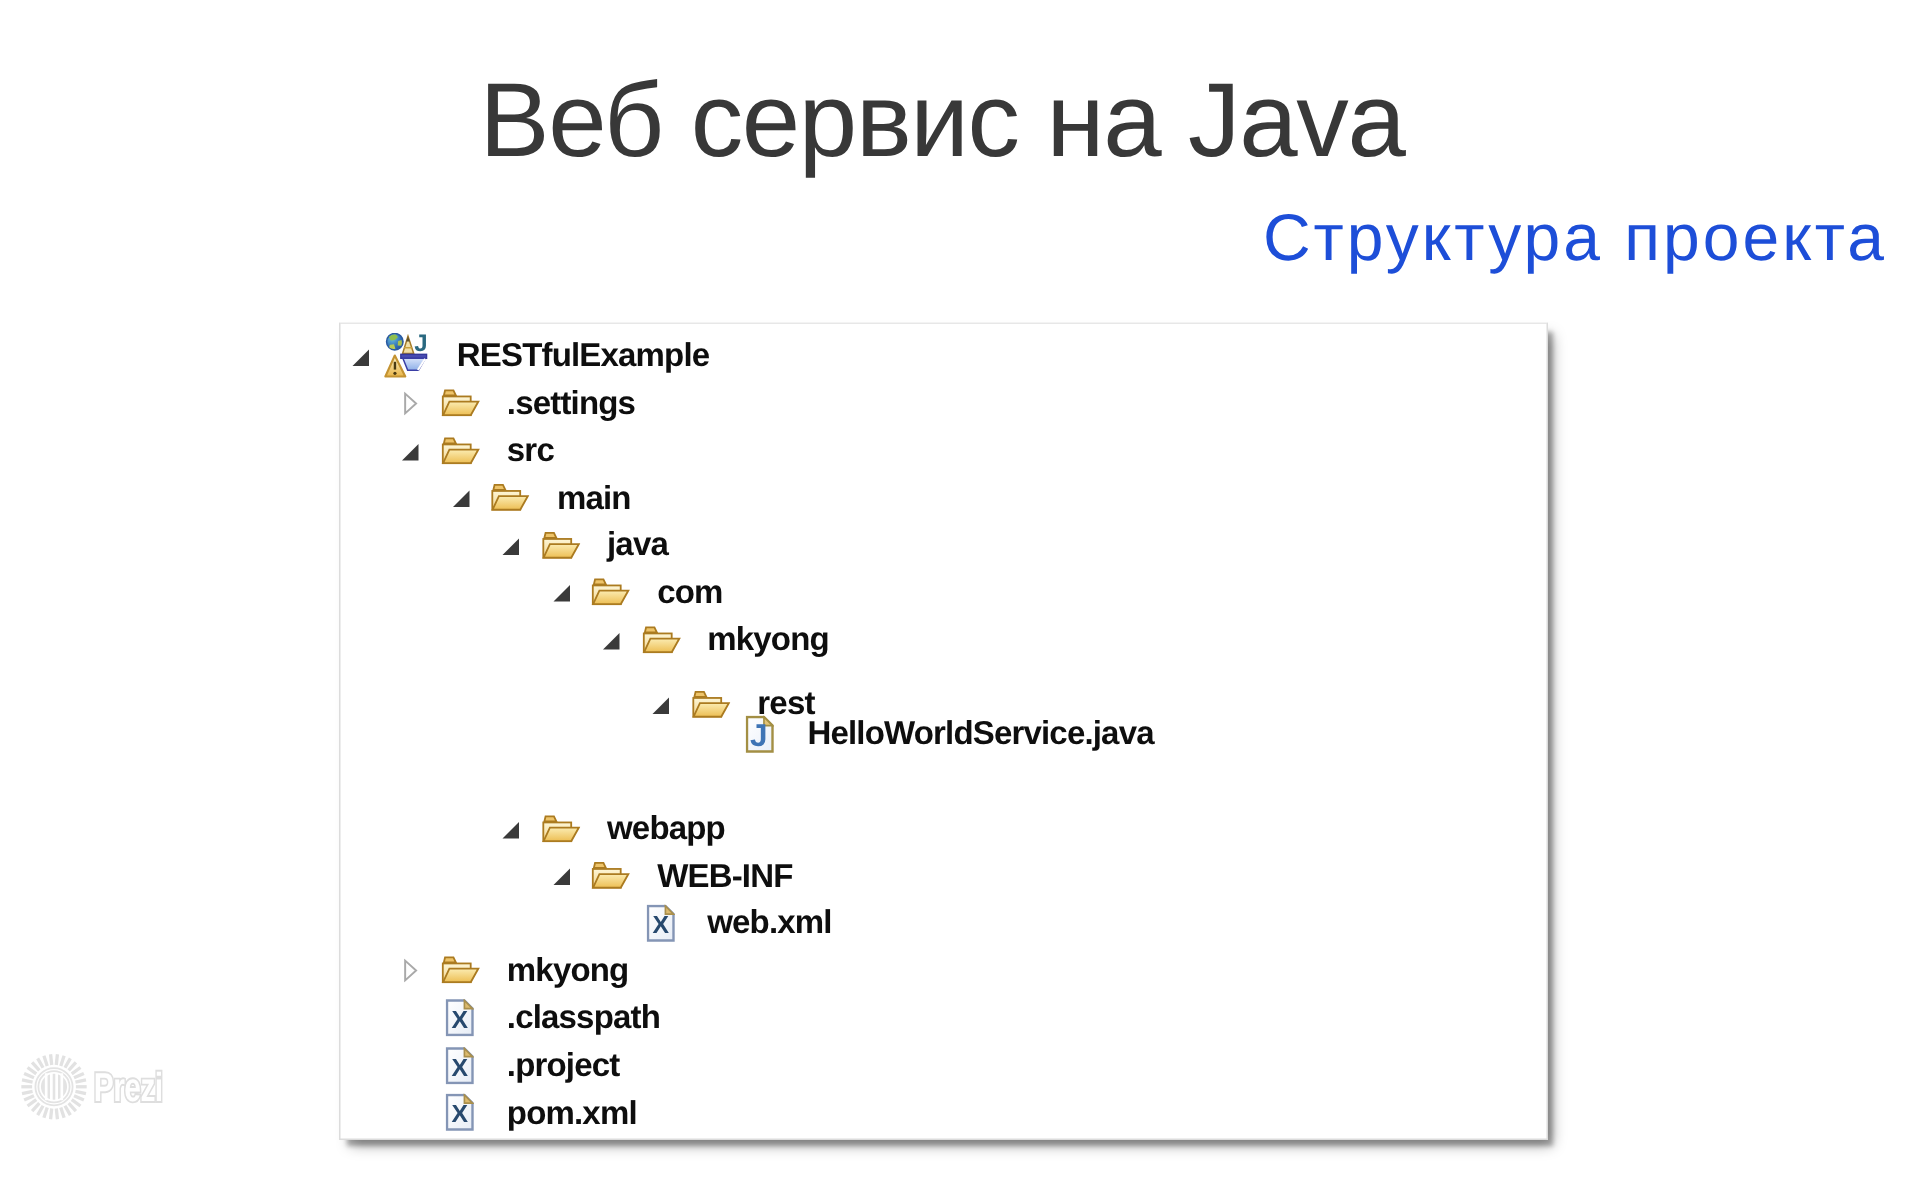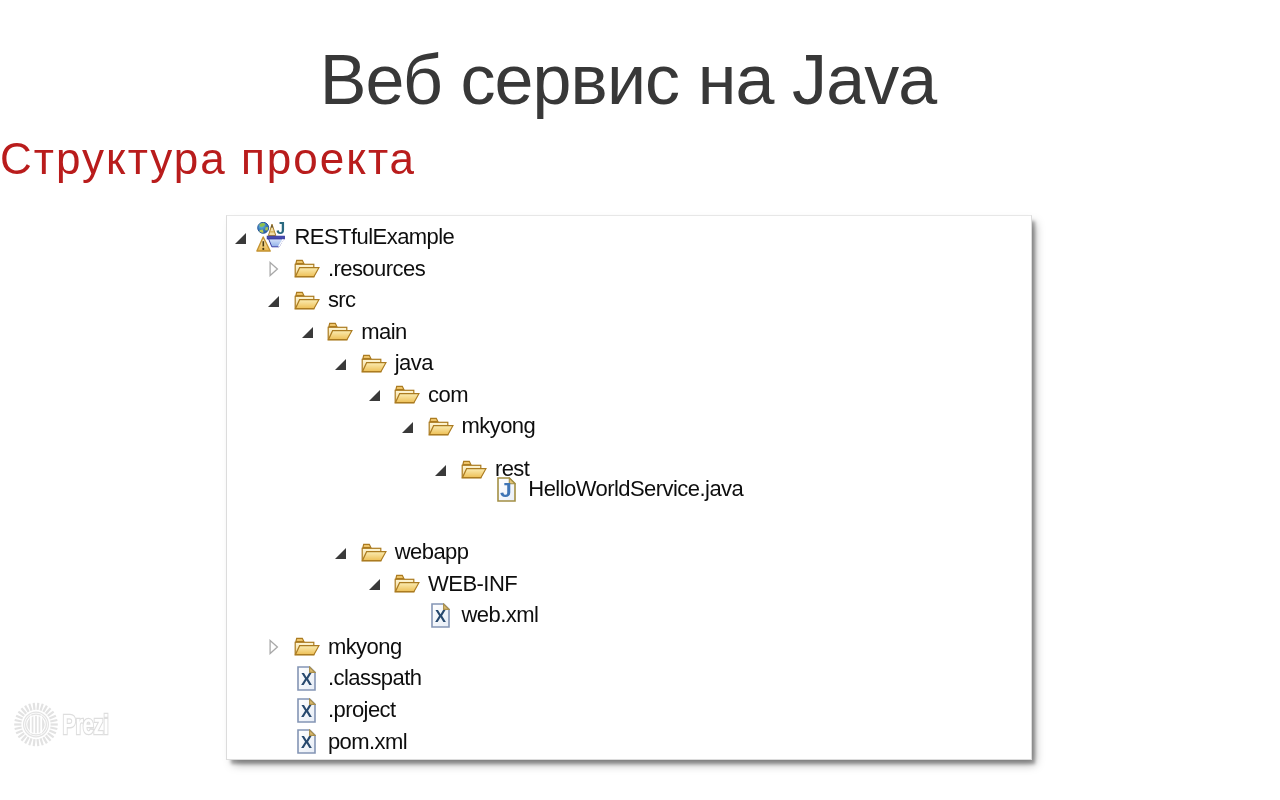--- a/index.html
+++ b/index.html
@@ -1,29 +1,29 @@
 <!DOCTYPE html>
 <html><head>
 <meta charset="utf-8">
 <style>
   html,body{margin:0;padding:0;}
   body{width:1280px;height:800px;background:#ffffff;position:relative;overflow:hidden;
        font-family:"Liberation Sans",sans-serif;}
   #title{position:absolute;top:40px;left:0;width:1256px;text-align:center;
          font-size:70px;color:#383838;line-height:1.15;letter-spacing:-0.9px;}
-  #sub{position:absolute;top:134px;left:0;width:1258px;text-align:left;
-       font-size:44px;color:#b91c1c;line-height:1.15;letter-spacing:2px;}
+  #sub{position:absolute;top:134px;left:0;width:1258px;text-align:right;
+       font-size:44px;color:#1d4ed8;line-height:1.15;letter-spacing:2px;}
   #panel{position:absolute;left:226px;top:215px;width:804px;height:543px;
          background:#ffffff;border:1px solid #dcdcdc;border-top-color:#e7e7e7;
          box-shadow:4px 5px 3px -1px rgba(0,0,0,0.28),5px 6px 9px -2px rgba(0,0,0,0.36);}
   .row{position:absolute;height:32px;display:flex;align-items:center;white-space:nowrap;
        font-size:22px;color:#0e0e0e;letter-spacing:-0.55px;}
   .ac{width:23px;flex:0 0 23px;display:flex;align-items:center;}
   .ic{width:27px;flex:0 0 27px;display:flex;align-items:center;justify-content:center;}
-  .lb{margin-left:8px;}
+  .lb{margin-left:18px;font-weight:bold;}
 </style>
 </head>
 <body>
 <div id="title">Веб сервис на Java</div>
 <div id="sub">Структура проекта</div>
 <div id="panel">
 <div class="row" style="left:9.5px;top:5.0px">
       <div class="ac">
         <svg class="ae" width="13" height="13" viewBox="0 0 13 13" style="margin-left:-2.5px;margin-top:2px">
           <path d="M12,1 V12 H1 Z" fill="#3a3a3a"></path>
@@ -80,21 +80,21 @@
 <linearGradient id="ff1" x1="0" y1="0" x2="0" y2="1">
               <stop offset="0" stop-color="#fbecb2"></stop>
               <stop offset="1" stop-color="#edbf55"></stop>
             </linearGradient>
 </defs>
 <path d="M2.9,5.6 L3.7,2.3 L9.3,2.3 L10.9,5.6 Z" fill="#eec46a" stroke="#ab7b20" stroke-width="1.2"></path>
 <rect x="2.2" y="6.3" width="18.6" height="12.5" fill="url(#fb1)" stroke="#ab7b20" stroke-width="1.2"></rect>
 <path d="M6.6,9.7 L25.9,9.7 L20.9,18.7 L2.4,18.7 Z" fill="url(#ff1)" stroke="#ab7b20" stroke-width="1.2"></path>
 </svg>
       </div>
-      <span class="lb">.resources</span>
+      <span class="lb">.settings</span>
     </div>
 <div class="row" style="left:42.9px;top:68.1px">
       <div class="ac">
         <svg class="ae" width="13" height="13" viewBox="0 0 13 13" style="margin-left:-2.5px;margin-top:2px">
           <path d="M12,1 V12 H1 Z" fill="#3a3a3a"></path>
         </svg>
       </div>
       <div class="ic">
         <svg width="27" height="21" viewBox="0 0 27 21">
 <defs>

